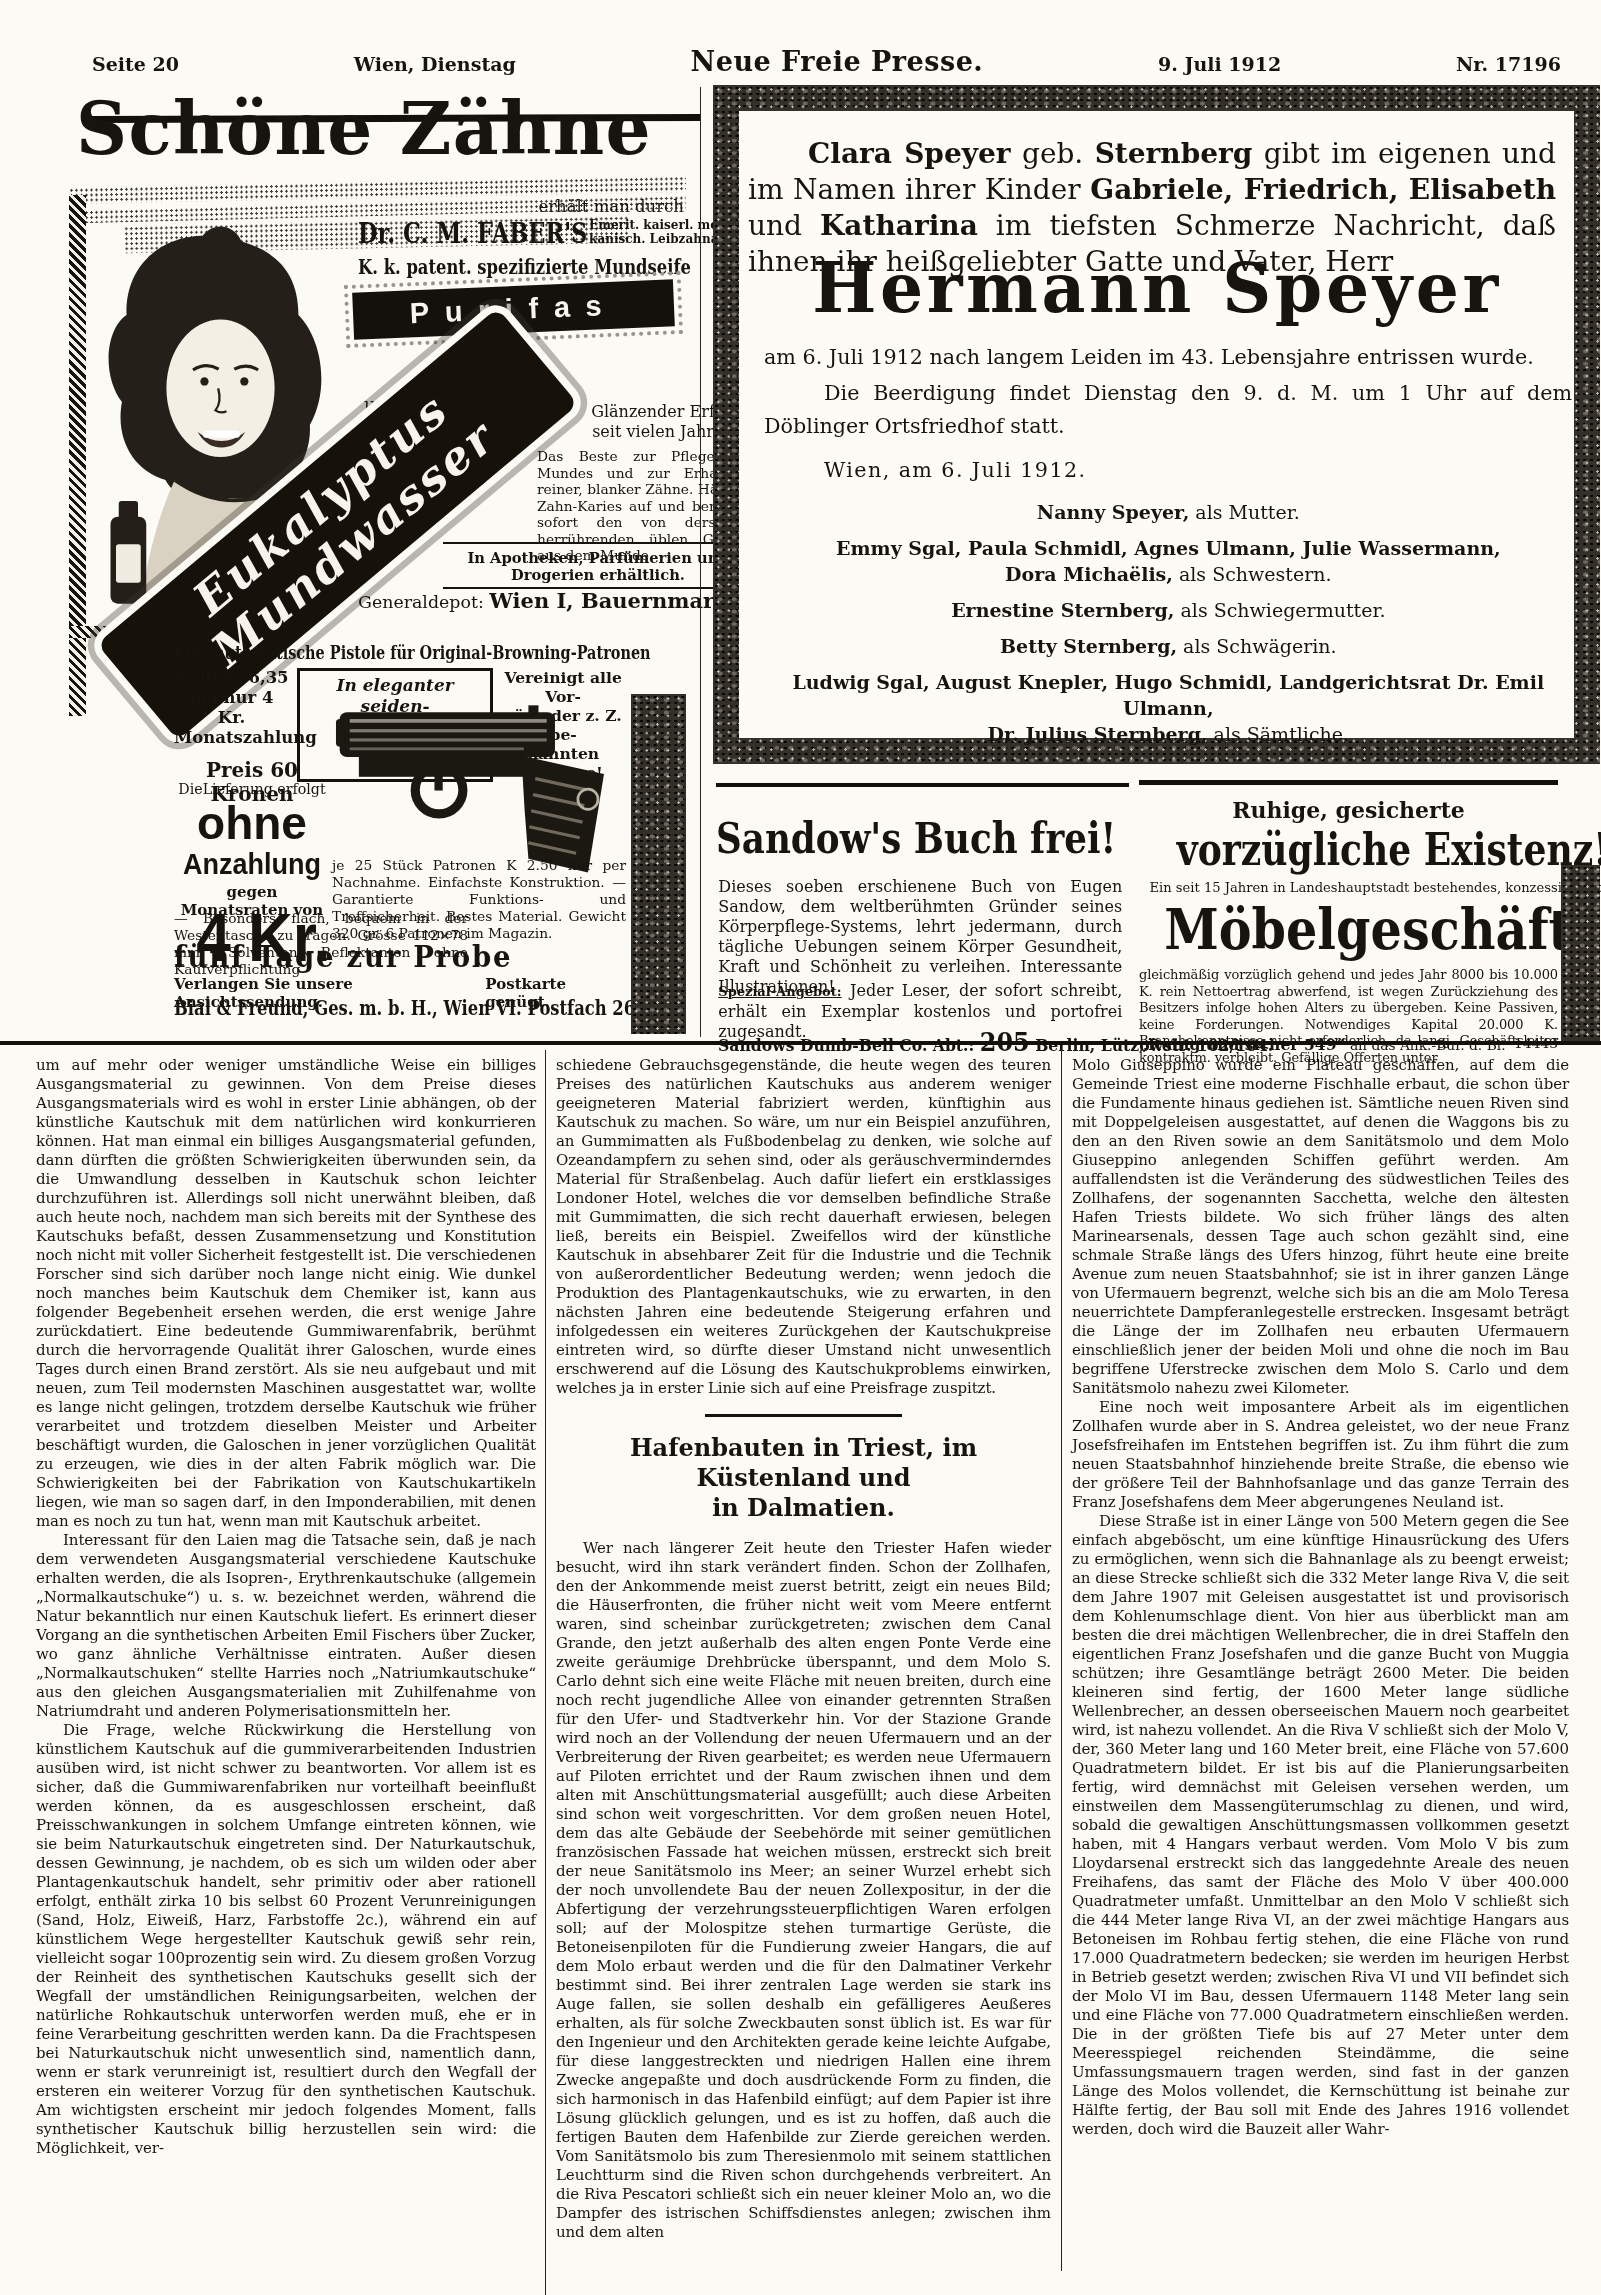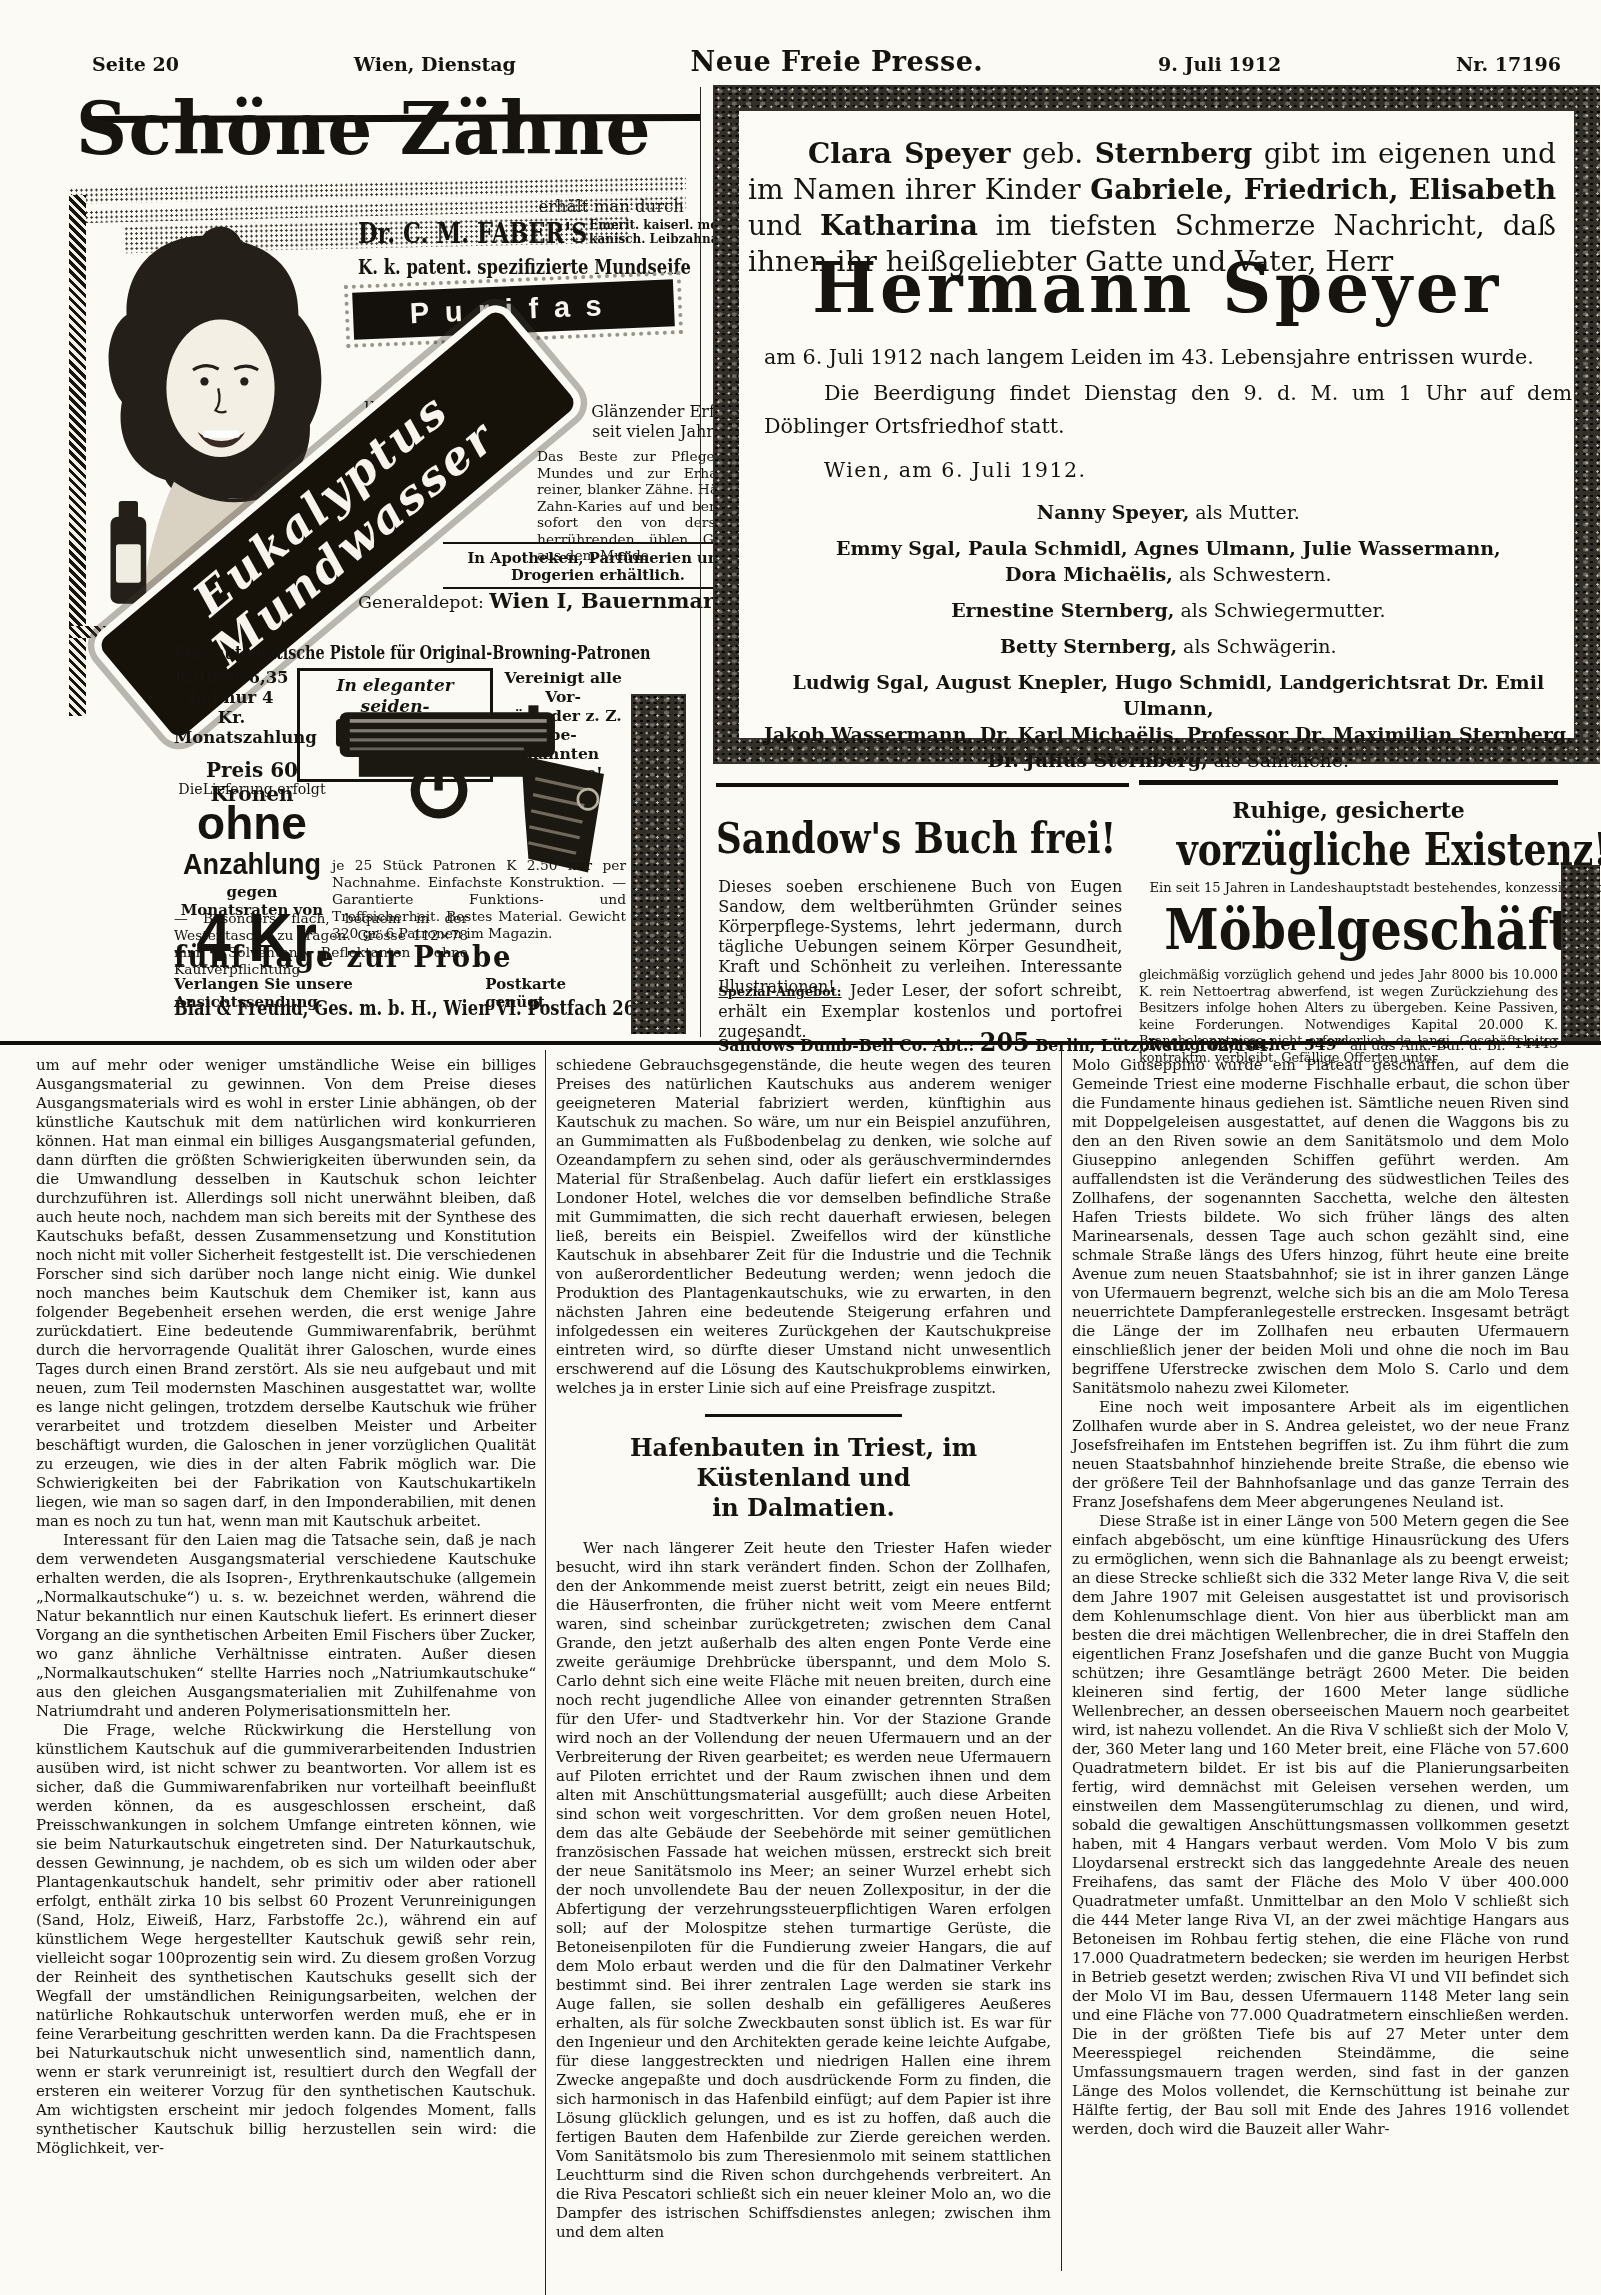--- a/index.html
+++ b/index.html
@@ -280,21 +280,20 @@
         <div><span class="fb">Nanny Speyer,</span><span> als Mutter.</span></div>
         <div class="ob-gap"></div>
         <div><span class="fb">Emmy Sgal, Paula Schmidl, Agnes Ulmann, Julie Wassermann,</span></div>
         <div><span class="fb">Dora Michaëlis,</span><span> als Schwestern.</span></div>
         <div class="ob-gap"></div>
         <div><span class="fb">Ernestine Sternberg,</span><span> als Schwiegermutter.</span></div>
         <div class="ob-gap"></div>
         <div><span class="fb">Betty Sternberg,</span><span> als Schwägerin.</span></div>
         <div class="ob-gap"></div>
         <div><span class="fb">Ludwig Sgal, August Knepler, Hugo Schmidl, Landgerichtsrat Dr. Emil Ulmann,</span></div>
-        <div><span class="fb">Jakob Wassermann, Dr. Karl Michaëlis, Professor Dr. Maximilian Sternberg,</span></div>
         <div><span class="fb">Dr. Julius Sternberg,</span><span> als Sämtliche.</span></div>
       </div>
     </div>
   </div>
 
   <div class="abs ad-sandow">
     <div class="sd-rule"></div>
     <div class="sd-head">Sandow's Buch frei!</div>
     <div class="sd-body jst">Dieses soeben erschienene Buch von Eugen Sandow, dem weltberühmten Gründer seines Körperpflege-Systems, lehrt jedermann, durch tägliche Uebungen seinem Körper Gesundheit, Kraft und Schönheit zu verleihen. Interessante Illustrationen!</div>
     <div class="sd-offer jst">

